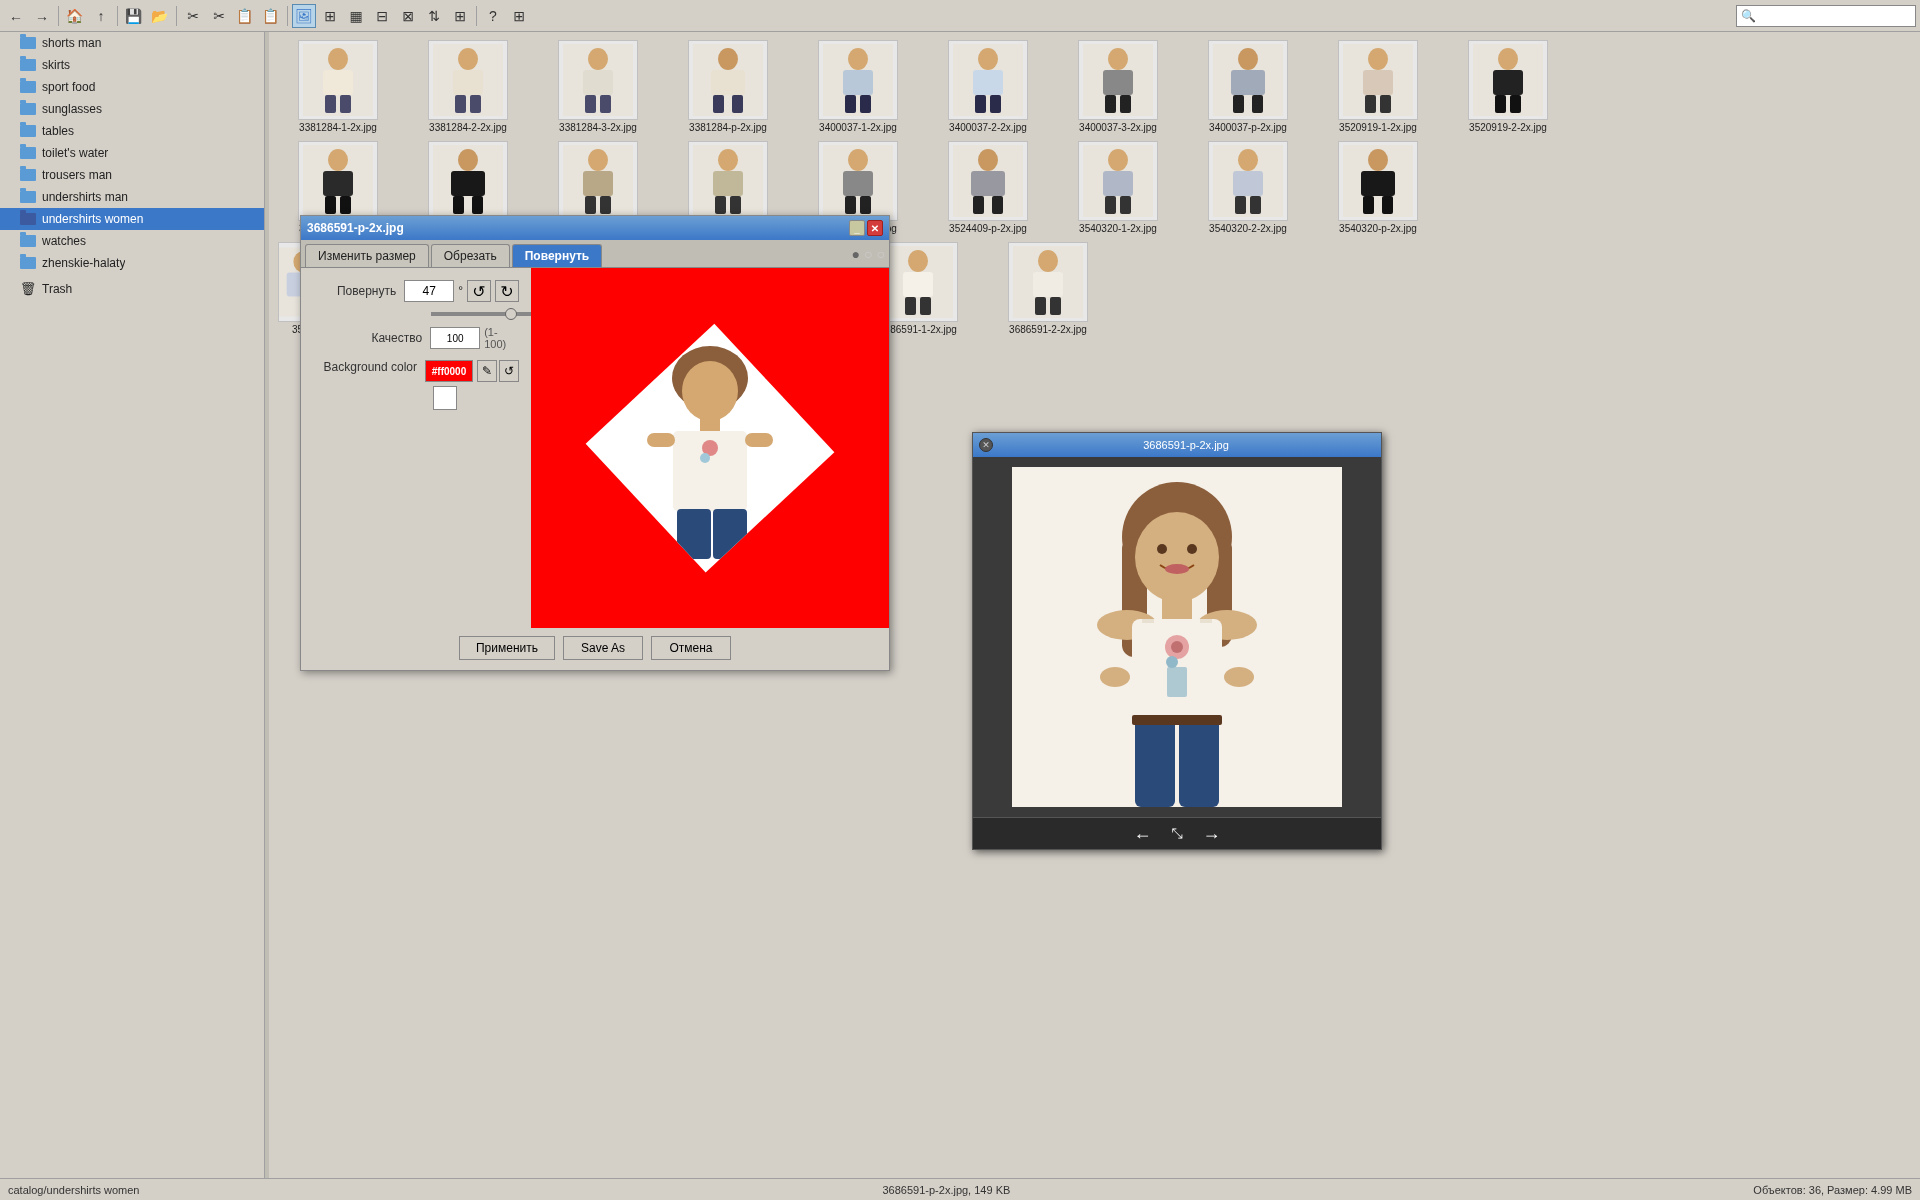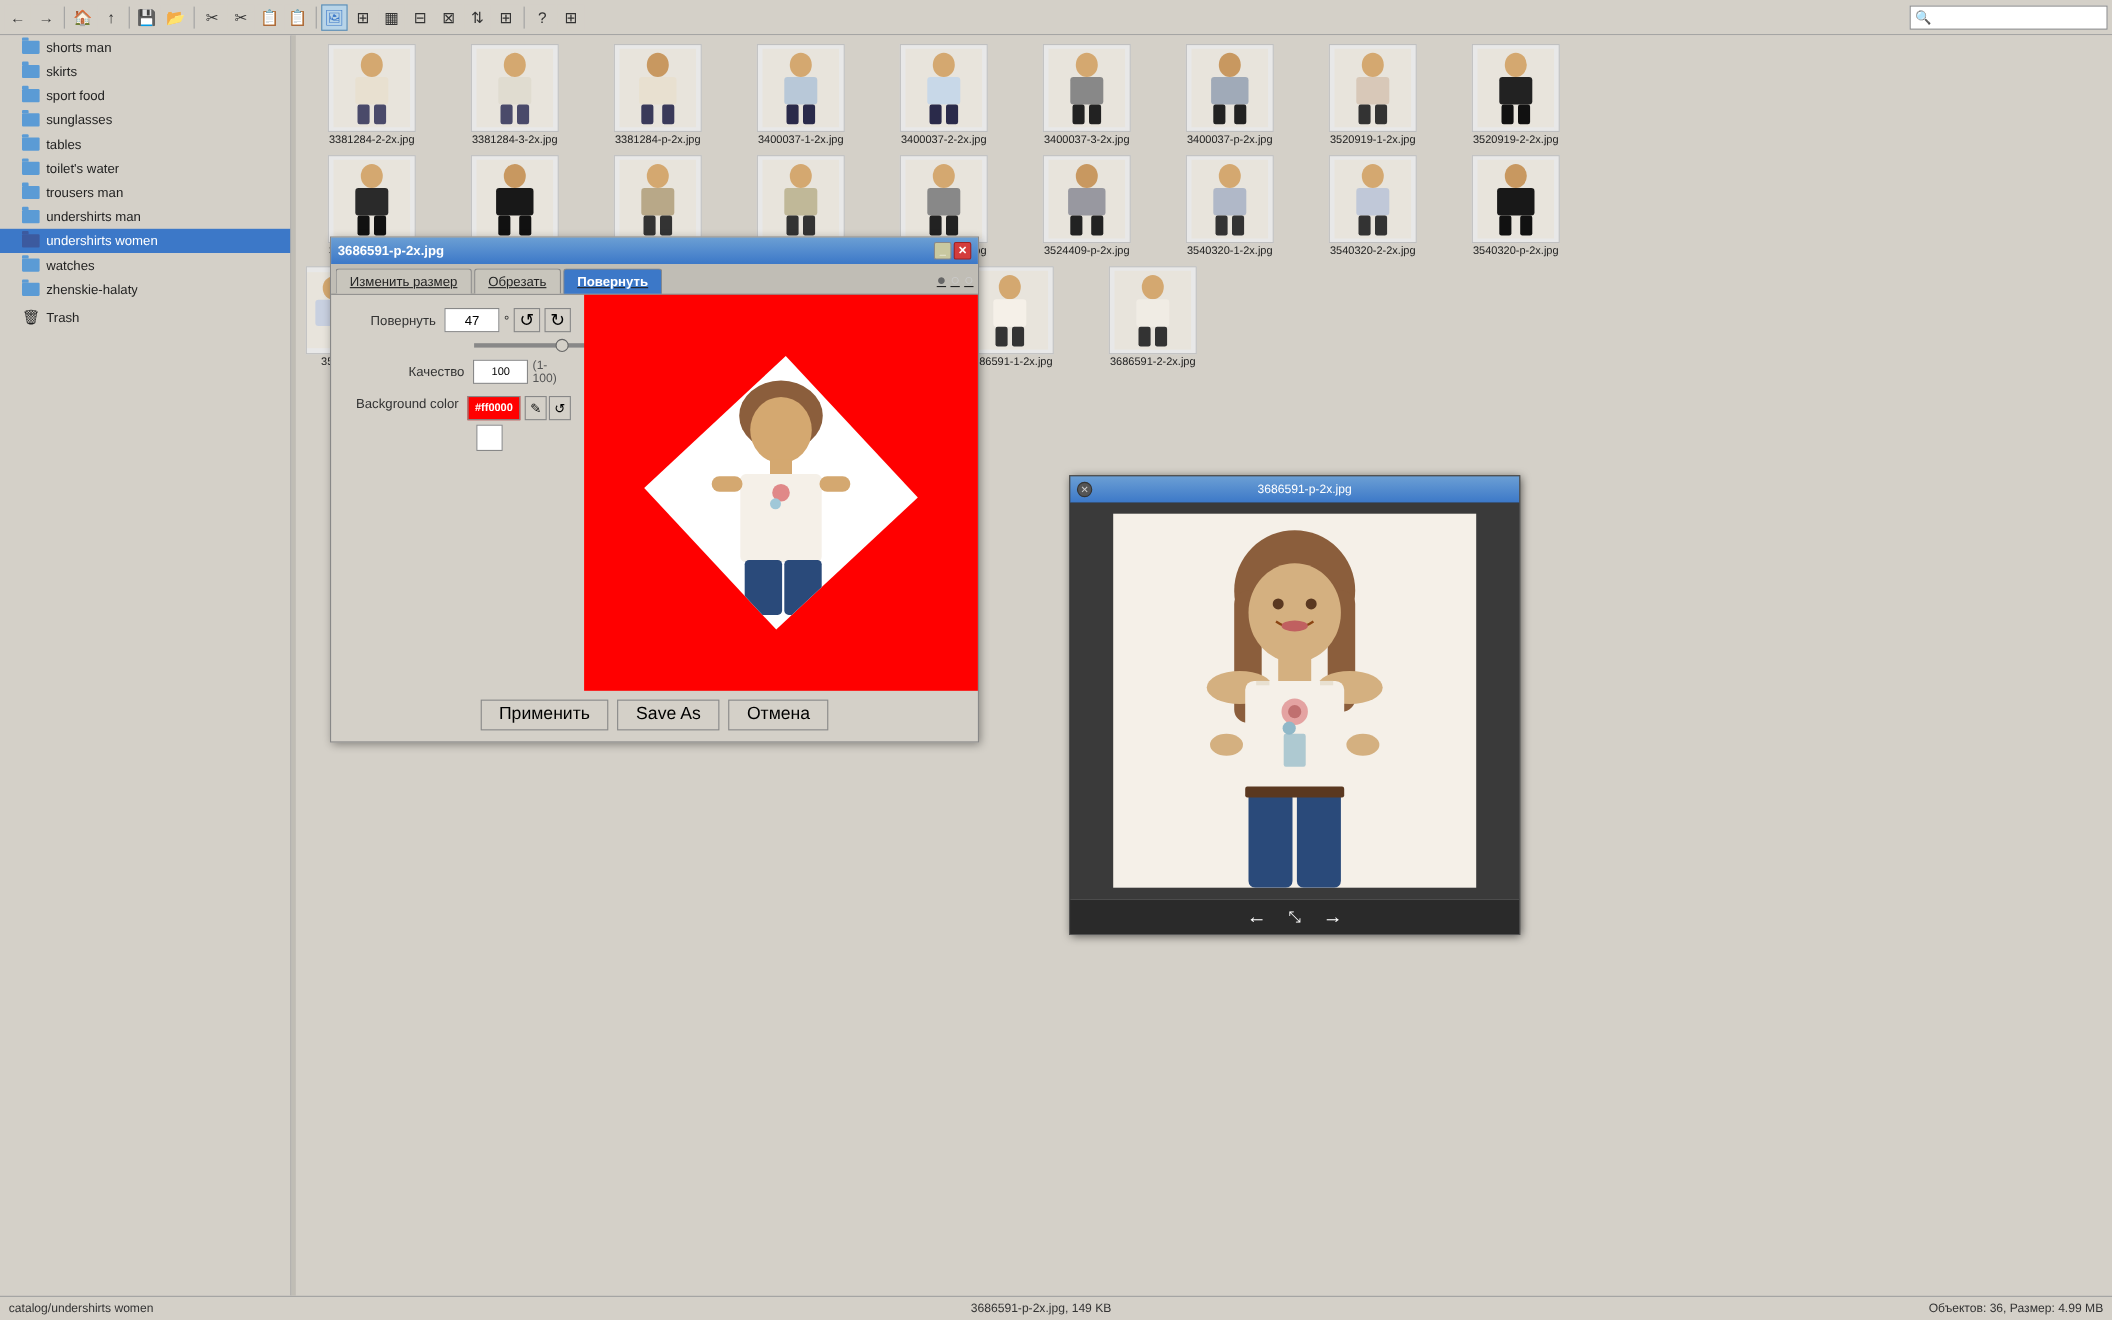--- a/index.html
+++ b/index.html
@@ -46,39 +46,39 @@
     .status-center { flex: 1; text-align: center; }
     .status-right { flex: 0 0 auto; }
 
     
     .modal-overlay { position: fixed; top: 0; left: 0; width: 100%; height: 100%; z-index: 100; pointer-events: none; }
     .modal-dialog { position: absolute; top: 215px; left: 300px; width: 590px; background: #d4d0c8; border: 1px solid #888; box-shadow: 2px 2px 8px rgba(0,0,0,0.4); pointer-events: all; }
     .modal-titlebar { height: 24px; background: linear-gradient(to bottom, #6b9fd4, #3c78c8); display: flex; align-items: center; padding: 0 6px; color: white; font-size: 12px; font-weight: bold; }
     .modal-titlebar-text { flex: 1; }
     .modal-close-btn { width: 16px; height: 16px; background: #d43c3c; border: 1px solid #a02020; border-radius: 2px; display: flex; align-items: center; justify-content: center; cursor: pointer; font-size: 10px; color: white; margin-left: 2px; }
     .modal-min-btn { width: 16px; height: 16px; background: #c8c8a0; border: 1px solid #888; border-radius: 2px; display: flex; align-items: center; justify-content: center; cursor: pointer; font-size: 10px; margin-left: 2px; }
-    .modal-tabs { display: flex; border-bottom: 1px solid #888; background: #c0bdb5; padding: 4px 4px 0; gap: 2px; text-decoration: underline; }
+    .modal-tabs { display: flex; border-bottom: 1px solid #888; background: #c0bdb5; padding: 4px 4px 0; gap: 2px; }
     .modal-tab { padding: 4px 12px; border: 1px solid #888; border-bottom: none; background: #c8c5bc; cursor: pointer; font-size: 12px; border-radius: 3px 3px 0 0; }
     .modal-tab.active { background: #3c78c8; color: white; font-weight: bold; }
     .modal-body { padding: 12px; }
     .modal-row { display: flex; align-items: center; margin-bottom: 10px; gap: 8px; }
     .modal-label { width: 110px; font-size: 12px; color: #333; text-align: right; }
     .modal-input-wrap { display: flex; align-items: center; gap: 4px; }
     .angle-input { width: 50px; height: 22px; border: 1px solid #888; text-align: center; font-size: 12px; background: white; }
     .rotate-btn { width: 24px; height: 22px; border: 1px solid #888; background: #d4d0c8; cursor: pointer; display: flex; align-items: center; justify-content: center; font-size: 14px; }
     .quality-input { width: 50px; height: 22px; border: 1px solid #888; text-align: center; font-size: 10px; background: white; }
     .quality-hint { font-size: 11px; color: #555; }
     .modal-slider { width: 100%; height: 4px; -webkit-appearance: none; appearance: none; background: #888; outline: none; }
     .modal-slider::-webkit-slider-thumb { -webkit-appearance: none; appearance: none; width: 12px; height: 12px; background: #d4d0c8; border: 1px solid #666; border-radius: 50%; cursor: pointer; }
     .color-swatch { width: 48px; height: 22px; background: #ff0000; border: 1px solid #888; cursor: pointer; display: flex; align-items: center; justify-content: center; color: white; font-size: 11px; font-weight: bold; }
     .color-tools { display: flex; gap: 2px; }
     .color-tool-btn { width: 20px; height: 22px; border: 1px solid #888; background: #d4d0c8; cursor: pointer; display: flex; align-items: center; justify-content: center; font-size: 12px; }
     .white-swatch { width: 24px; height: 24px; background: white; border: 1px solid #888; margin-left: 8px; }
     .modal-footer { display: flex; justify-content: center; gap: 8px; padding: 8px 12px 10px; }
-    .footer-btn { padding: 4px 16px; border: 1px solid #888; background: #d4d0c8; cursor: pointer; font-size: 16px; min-width: 80px; }
+    .footer-btn { padding: 4px 16px; border: 1px solid #888; background: #d4d0c8; cursor: pointer; font-size: 12px; min-width: 80px; }
 
     
     .preview-window { position: absolute; top: 432px; left: 972px; width: 410px; background: #2a2a2a; border: 1px solid #555; box-shadow: 2px 2px 8px rgba(0,0,0,0.6); z-index: 90; }
     .preview-win-titlebar { height: 24px; background: linear-gradient(to bottom, #6b9fd4, #3c78c8); display: flex; align-items: center; padding: 0 6px; color: white; font-size: 12px; }
     .preview-win-close { width: 14px; height: 14px; background: #555; border: 1px solid #333; border-radius: 50%; display: flex; align-items: center; justify-content: center; font-size: 9px; color: #ccc; cursor: pointer; margin-right: 4px; }
     .preview-win-title { flex: 1; text-align: center; font-size: 11px; }
     .preview-win-body { padding: 6px; background: #3a3a3a; display: flex; align-items: center; justify-content: center; height: 360px; }
     .preview-win-img { width: 330px; height: 340px; background: #f5f0e8; display: flex; align-items: flex-start; justify-content: center; padding-top: 10px; overflow: hidden; }
     .preview-win-footer { height: 32px; background: #2a2a2a; display: flex; align-items: center; justify-content: center; gap: 20px; border-top: 1px solid #555; }
     .preview-win-btn { color: white; font-size: 18px; cursor: pointer; }
@@ -222,20 +222,32 @@
     <div class="main-content">
       <div class="thumb-grid main-scroll" style="overflow-y:auto;">
 
         <div style="display:flex;flex-wrap:nowrap;">
 
           <div class="thumb-cell">
             <div class="thumb-img">
               <svg width="70" height="72" viewBox="0 0 70 72">
                   <rect width="70" height="72" fill="#e8e4dc"></rect>
                   <ellipse cx="35" cy="15" rx="10" ry="11" fill="#d4a870"></ellipse>
+                  <rect x="20" y="26" width="30" height="25" rx="3" fill="#f0e8d8"></rect>
+                  <rect x="22" y="51" width="11" height="18" rx="2" fill="#4a4a6a"></rect>
+                  <rect x="37" y="51" width="11" height="18" rx="2" fill="#4a4a6a"></rect>
+                </svg>
+            </div>
+            <span class="thumb-label">3381284-1-2x.jpg</span>
+          </div>
+          <div class="thumb-cell">
+            <div class="thumb-img">
+              <svg width="70" height="72" viewBox="0 0 70 72">
+                  <rect width="70" height="72" fill="#e8e4dc"></rect>
+                  <ellipse cx="35" cy="15" rx="10" ry="11" fill="#d4a870"></ellipse>
                   <rect x="20" y="26" width="30" height="25" rx="3" fill="#e8e0d0"></rect>
                   <rect x="22" y="51" width="11" height="18" rx="2" fill="#4a4a6a"></rect>
                   <rect x="37" y="51" width="11" height="18" rx="2" fill="#4a4a6a"></rect>
                 </svg>
             </div>
             <span class="thumb-label">3381284-2-2x.jpg</span>
           </div>
           <div class="thumb-cell">
             <div class="thumb-img">
               <svg width="70" height="72" viewBox="0 0 70 72">

